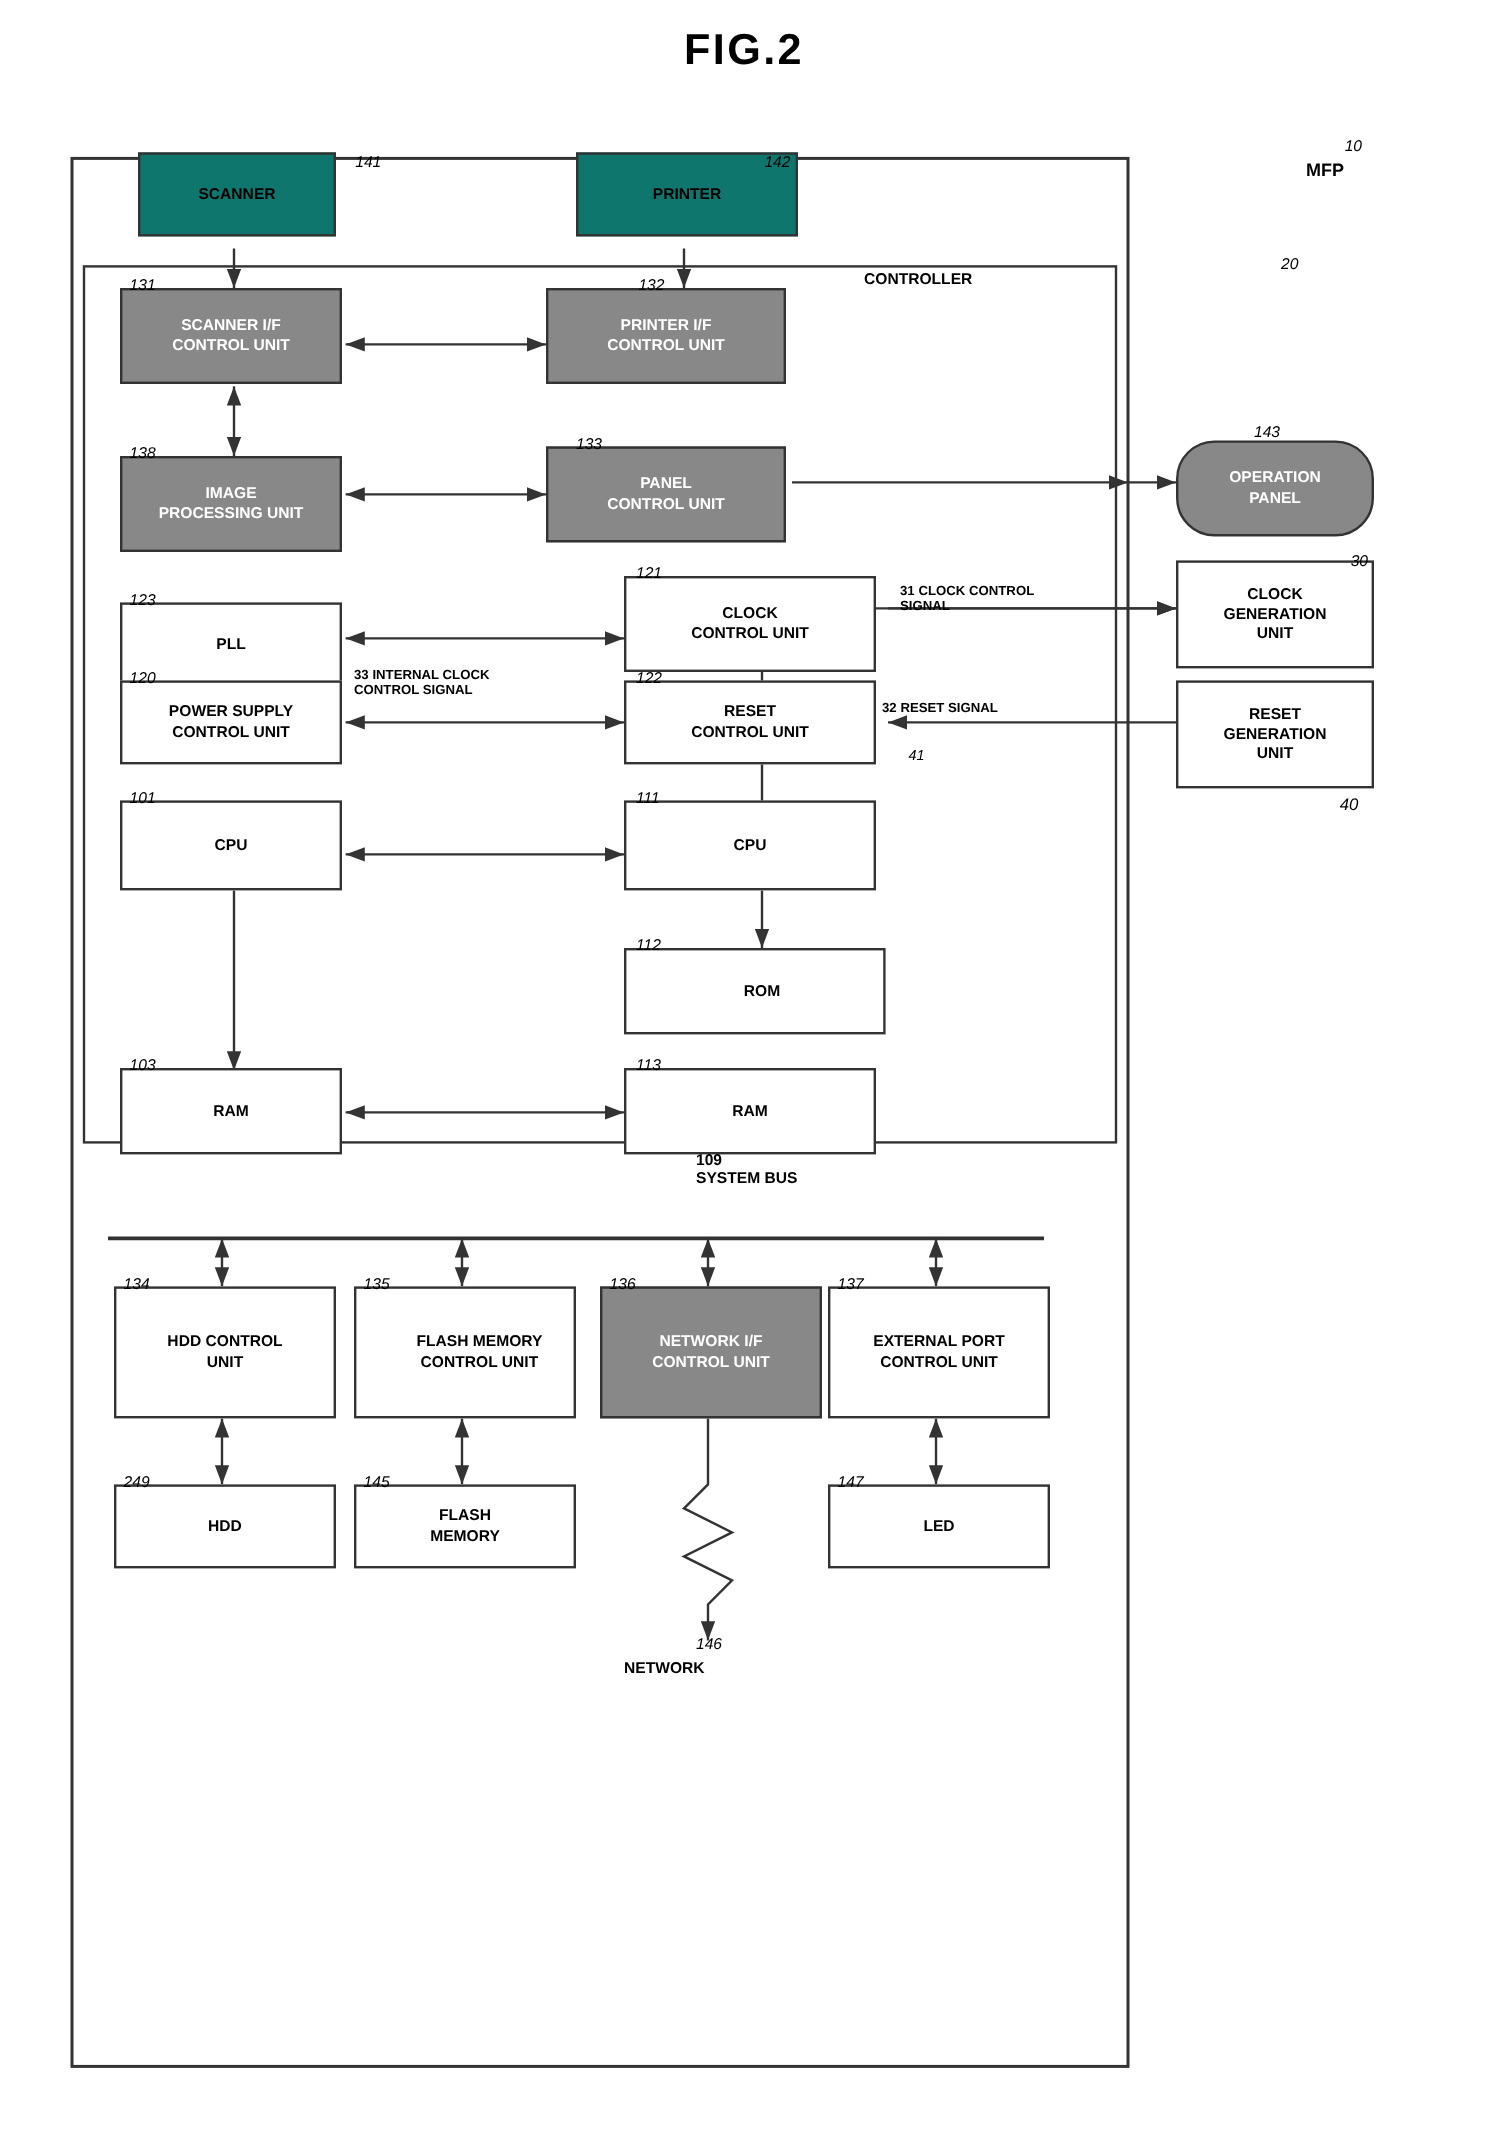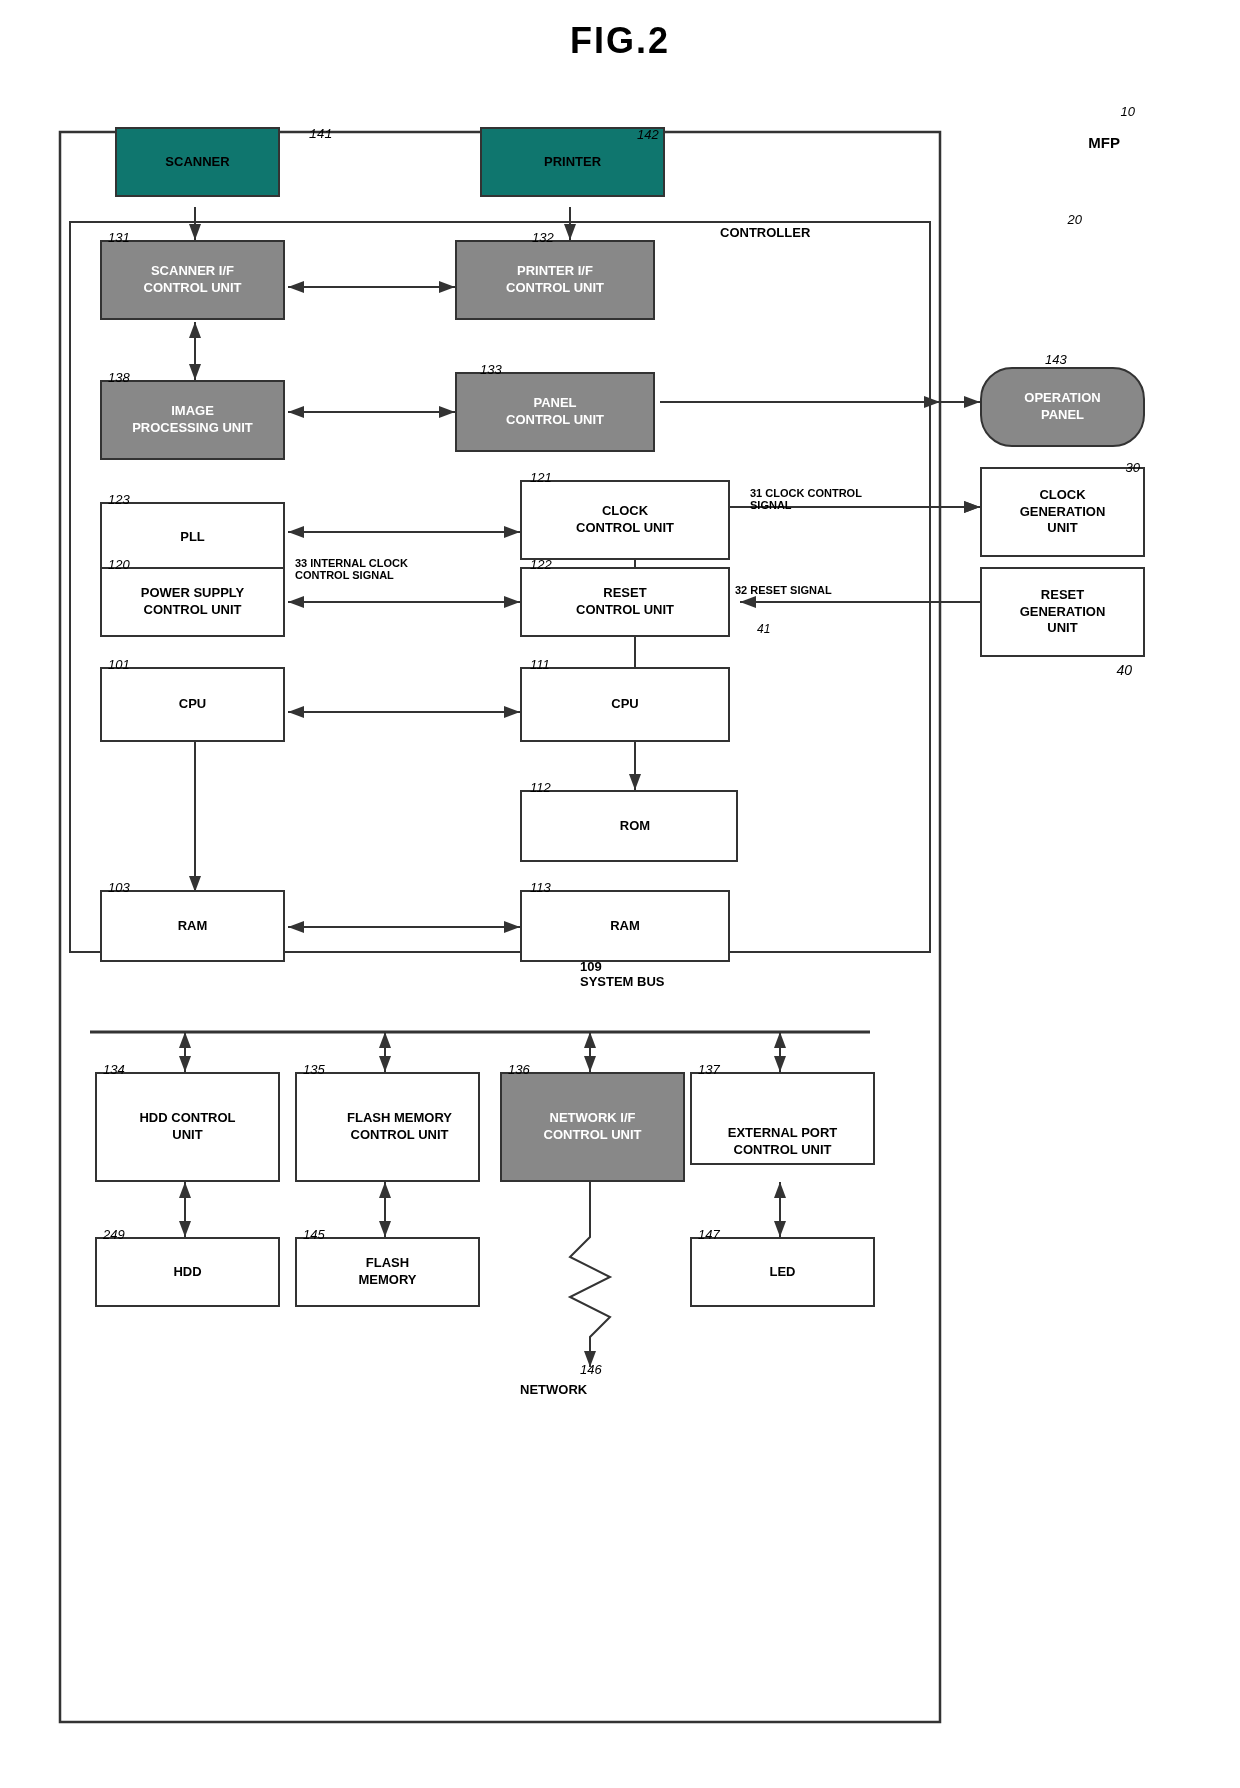--- a/index.html
+++ b/index.html
@@ -154,29 +154,29 @@
 
       <line x1="345" y1="1110" x2="345" y2="1165" stroke="#333" stroke-width="2" marker-start="url(#arr-start)" marker-end="url(#arr-end)"></line>
 
       <polyline points="550,1110 550,1165 530,1185 570,1205 530,1225 570,1245 550,1265 550,1295" fill="none" stroke="#333" stroke-width="2" marker-end="url(#arr-end)"></polyline>
 
       <line x1="740" y1="1110" x2="740" y2="1165" stroke="#333" stroke-width="2" marker-start="url(#arr-start)" marker-end="url(#arr-end)"></line>
 
     </svg>
 
     <div class="label" style="top:62px;right:80px;font-size:15px;font-weight:bold;font-style:normal;">MFP</div>
-    <div class="label" style="top:32px;right:65px;">10</div>
+    <div class="label" style="top:42px;right:65px;">10</div>
 
     <div class="label" style="top:153px;left:680px;font-style:normal;font-weight:bold;font-size:13px;">CONTROLLER</div>
     <div class="label" style="top:140px;right:118px;">20</div>
 
     <div class="box box-light" style="left:75px;top:55px;width:165px;height:70px;">
       <span>SCANNER</span>
     </div>
-    <div class="label" style="top:55px;left:269px;font-family:Liberation Mono, monospace;">141</div>
+    <div class="label" style="top:55px;left:256px;">141</div>
 
     <div class="box box-light" style="left:440px;top:55px;width:185px;height:70px;">
       <span>PRINTER</span>
     </div>
     <div class="label" style="top:55px;left:597px;">142</div>
 
     <div class="box box-dark" style="left:60px;top:168px;width:185px;height:80px;">
       <span>SCANNER I/F<br>CONTROL UNIT</span>
     </div>
     <div class="label" style="top:158px;left:68px;">131</div>
@@ -269,21 +269,21 @@
     <div class="box" style="left:255px;top:1000px;width:185px;height:110px;padding-left:28px;">
       <span>FLASH MEMORY<br>CONTROL UNIT</span>
     </div>
     <div class="label" style="top:990px;left:263px;">135</div>
 
     <div class="box box-dark" style="left:460px;top:1000px;width:185px;height:110px;">
       <span>NETWORK I/F<br>CONTROL UNIT</span>
     </div>
     <div class="label" style="top:990px;left:468px;">136</div>
 
-    <div class="box" style="left:650px;top:1000px;width:185px;height:93px;align-items:flex-end;">
+    <div class="box" style="left:650px;top:1000px;width:185px;height:110px;">
       <span>EXTERNAL PORT<br>CONTROL UNIT</span>
     </div>
     <div class="label" style="top:990px;left:658px;">137</div>
 
     <div class="box" style="left:55px;top:1165px;width:185px;height:70px;">
       <span>HDD</span>
     </div>
     <div class="label" style="top:1155px;left:63px;">249</div>
 
     <div class="box" style="left:255px;top:1165px;width:185px;height:70px;">

